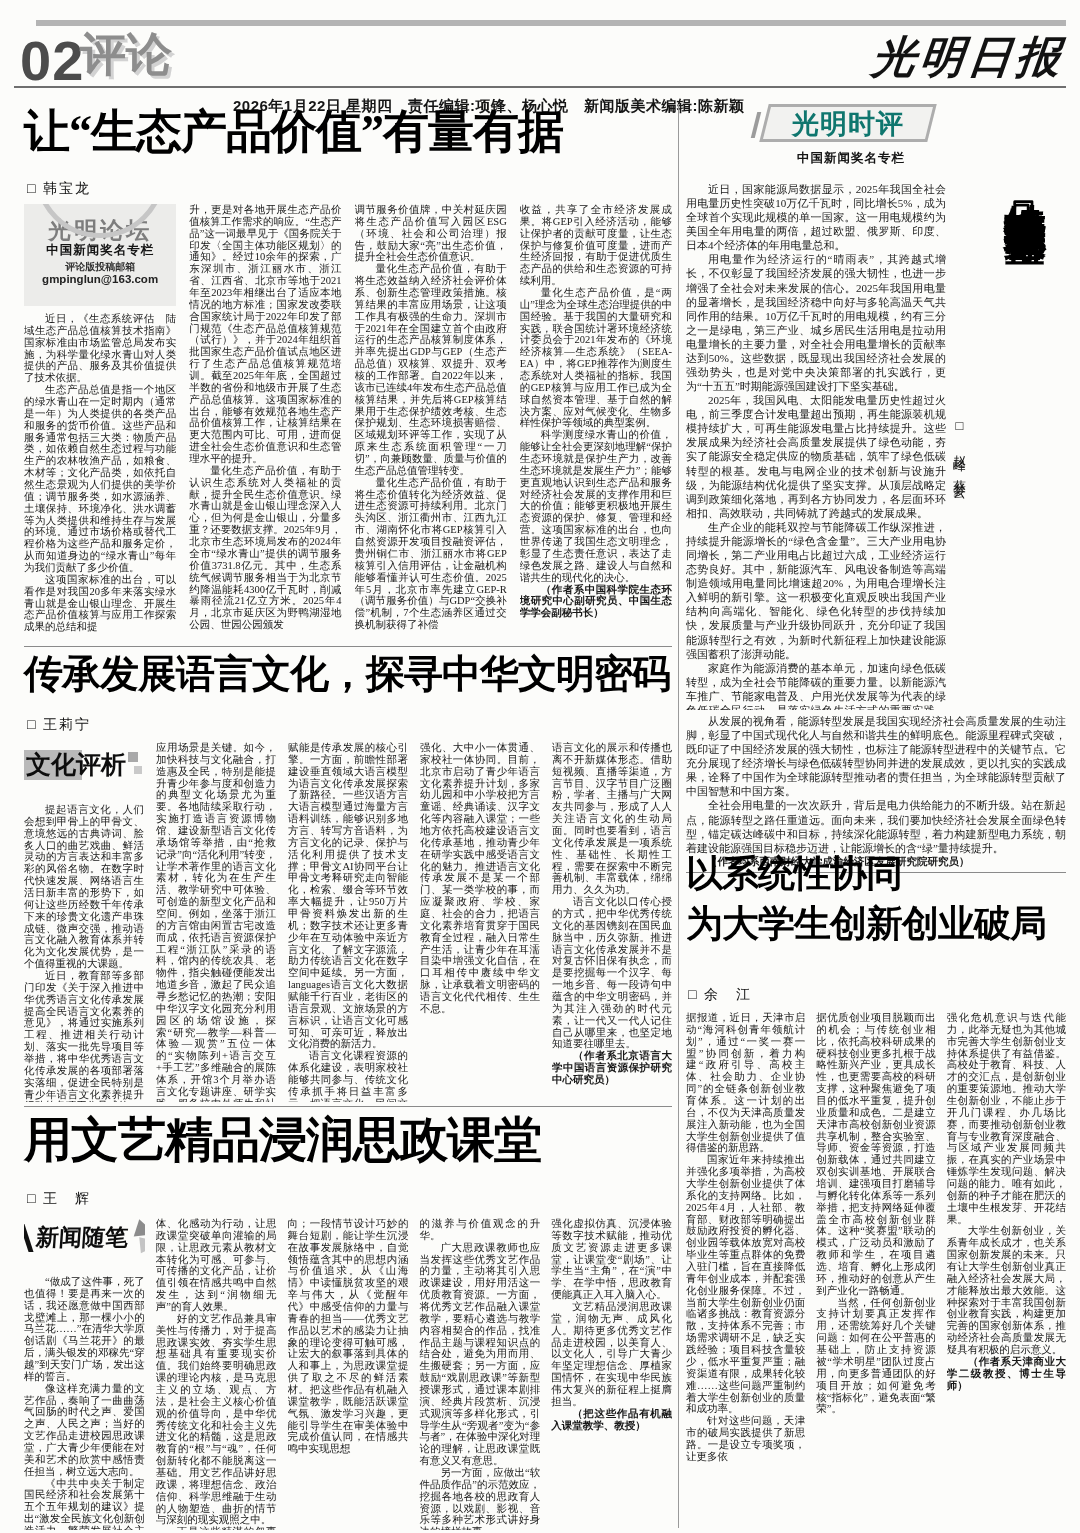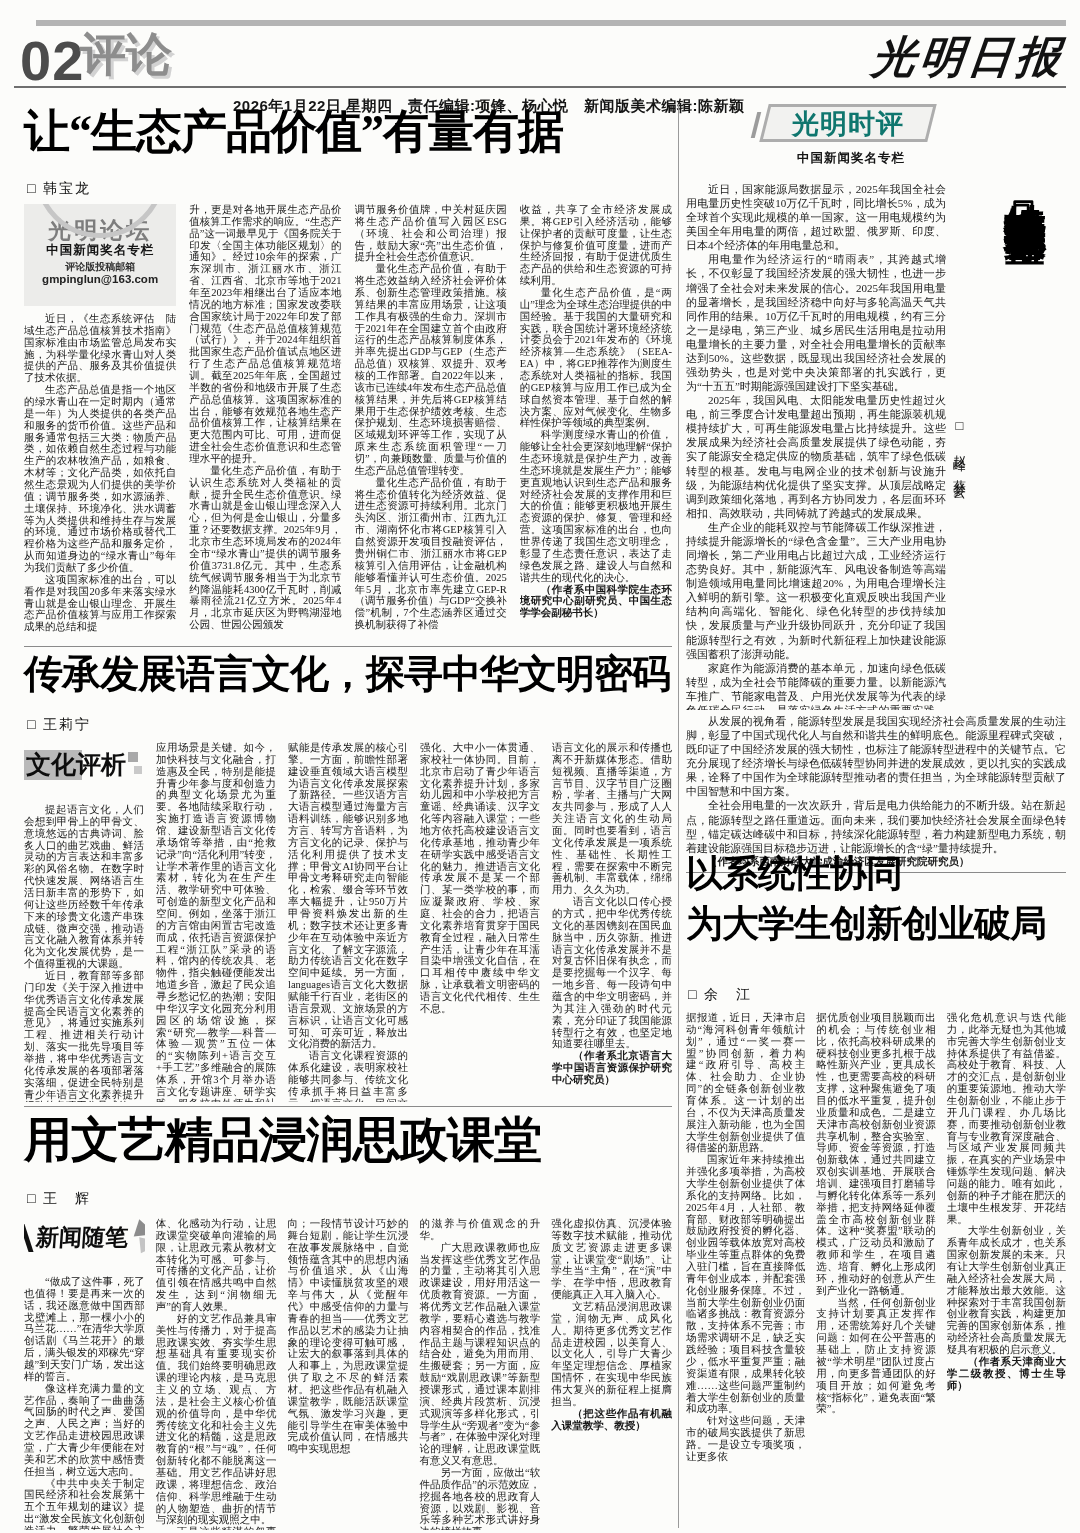--- a/index.html
+++ b/index.html
@@ -154,21 +154,21 @@
     </div>
   <div class="col" data-noindent-first="">
       <p>赋能是传承发展的核心引擎。一方面，前瞻性部署建设垂直领域大语言模型为语言文化传承发展探索了新路径。一些汉语方言大语言模型通过海量方言语料训练，能够识别多地方言、转写方音语料，为方言文化的记录、保护与活化利用提供了技术支撑；甲骨文AI协同平台让甲骨文考释研究走向智能化，检索、缀合等环节效率大幅提升，让950万片甲骨资料焕发出新的生机；数字技术还让更多青少年在互动体验中亲近方言文化、了解文字源流，助力传统语言文化在数字空间中延续。另一方面，languages语言文化大数据赋能千行百业，老街区的语言景观、文旅场景的方言标识，让语言文化可感可知、可亲可近，释放出文化消费的新活力。</p>
       <p>语言文化课程资源的体系化建设，表明家校社能够共同参与、传统文化传承抓手将日益丰富多元，把语言文化、民间文艺、人文素养与国学、历史、音乐等教学学科深度融合，兼顾大中小学生。</p>
     </div>
   <div class="col" data-noindent-first="">
       <p>强化、大中小一体贯通、家校社一体协同。目前，北京市启动了青少年语言文化素养提升计划，多家幼儿园和中小学校把方言童谣、经典诵读、汉字文化等内容融入课堂；一些地方依托高校建设语言文化传承基地，推动青少年在研学实践中感受语言文化的魅力。推进语言文化传承发展不是某一个部门、某一类学校的事，而应凝聚政府、学校、家庭、社会的合力，把语言文化素养培育贯穿于国民教育全过程，融入日常生产生活，让青少年在耳濡目染中增强文化自信，在口耳相传中赓续中华文脉，让承载着文明密码的语言文化代代相传、生生不息。</p>
     </div>
   <div class="col" data-noindent-first="">
       <p>语言文化的展示和传播也离不开新媒体形态。借助短视频、直播等渠道，方言节目、汉字节目广泛圈粉，学者、主播与广大网友共同参与，形成了人人关注语言文化的生动局面。同时也要看到，语言文化传承发展是一项系统性、基础性、长期性工程，需要在探索中不断完善机制、丰富载体，绵绵用力、久久为功。</p>
-      <p>语言文化以口传心授的方式，把中华优秀传统文化的基因镌刻在国民血脉当中，历久弥新。推进语言文化传承发展并不是对复古怀旧保有执念，而是要挖掘每一个汉字、每一地乡音、每一段诗句中蕴含的中华文明密码，并为其注入强劲的时代元素，充分印证了我国能源转型行之有效，也坚定地知道要往哪里去。</p>
+      <p>语言文化以口传心授的方式，把中华优秀传统文化的基因镌刻在国民血脉当中，历久弥新。推进语言文化传承发展并不是对复古怀旧保有执念，而是要挖掘每一个汉字、每一地乡音、每一段诗句中蕴含的中华文明密码，并为其注入强劲的时代元素，让一代又一代人记住自己从哪里来，也坚定地知道要往哪里去。</p>
       <p class="attr">（作者系北京语言大学中国语言资源保护研究中心研究员）</p>
     </div>
 </div>
 <div class="abs rule-h" style="left:24px; top:1106px; width:648px;"></div>
 
 <div class="abs headline" style="left:24px; top:1112px; font-size:48px;">用文艺精品浸润思政课堂</div>
 <div class="abs byline" style="left:27px; top:1190px;">□ 王　辉</div>
 
 <div class="abs cols" style="left:24px; top:1218px; width:648px; height:312px; gap:11px;">
   <div class="col">

